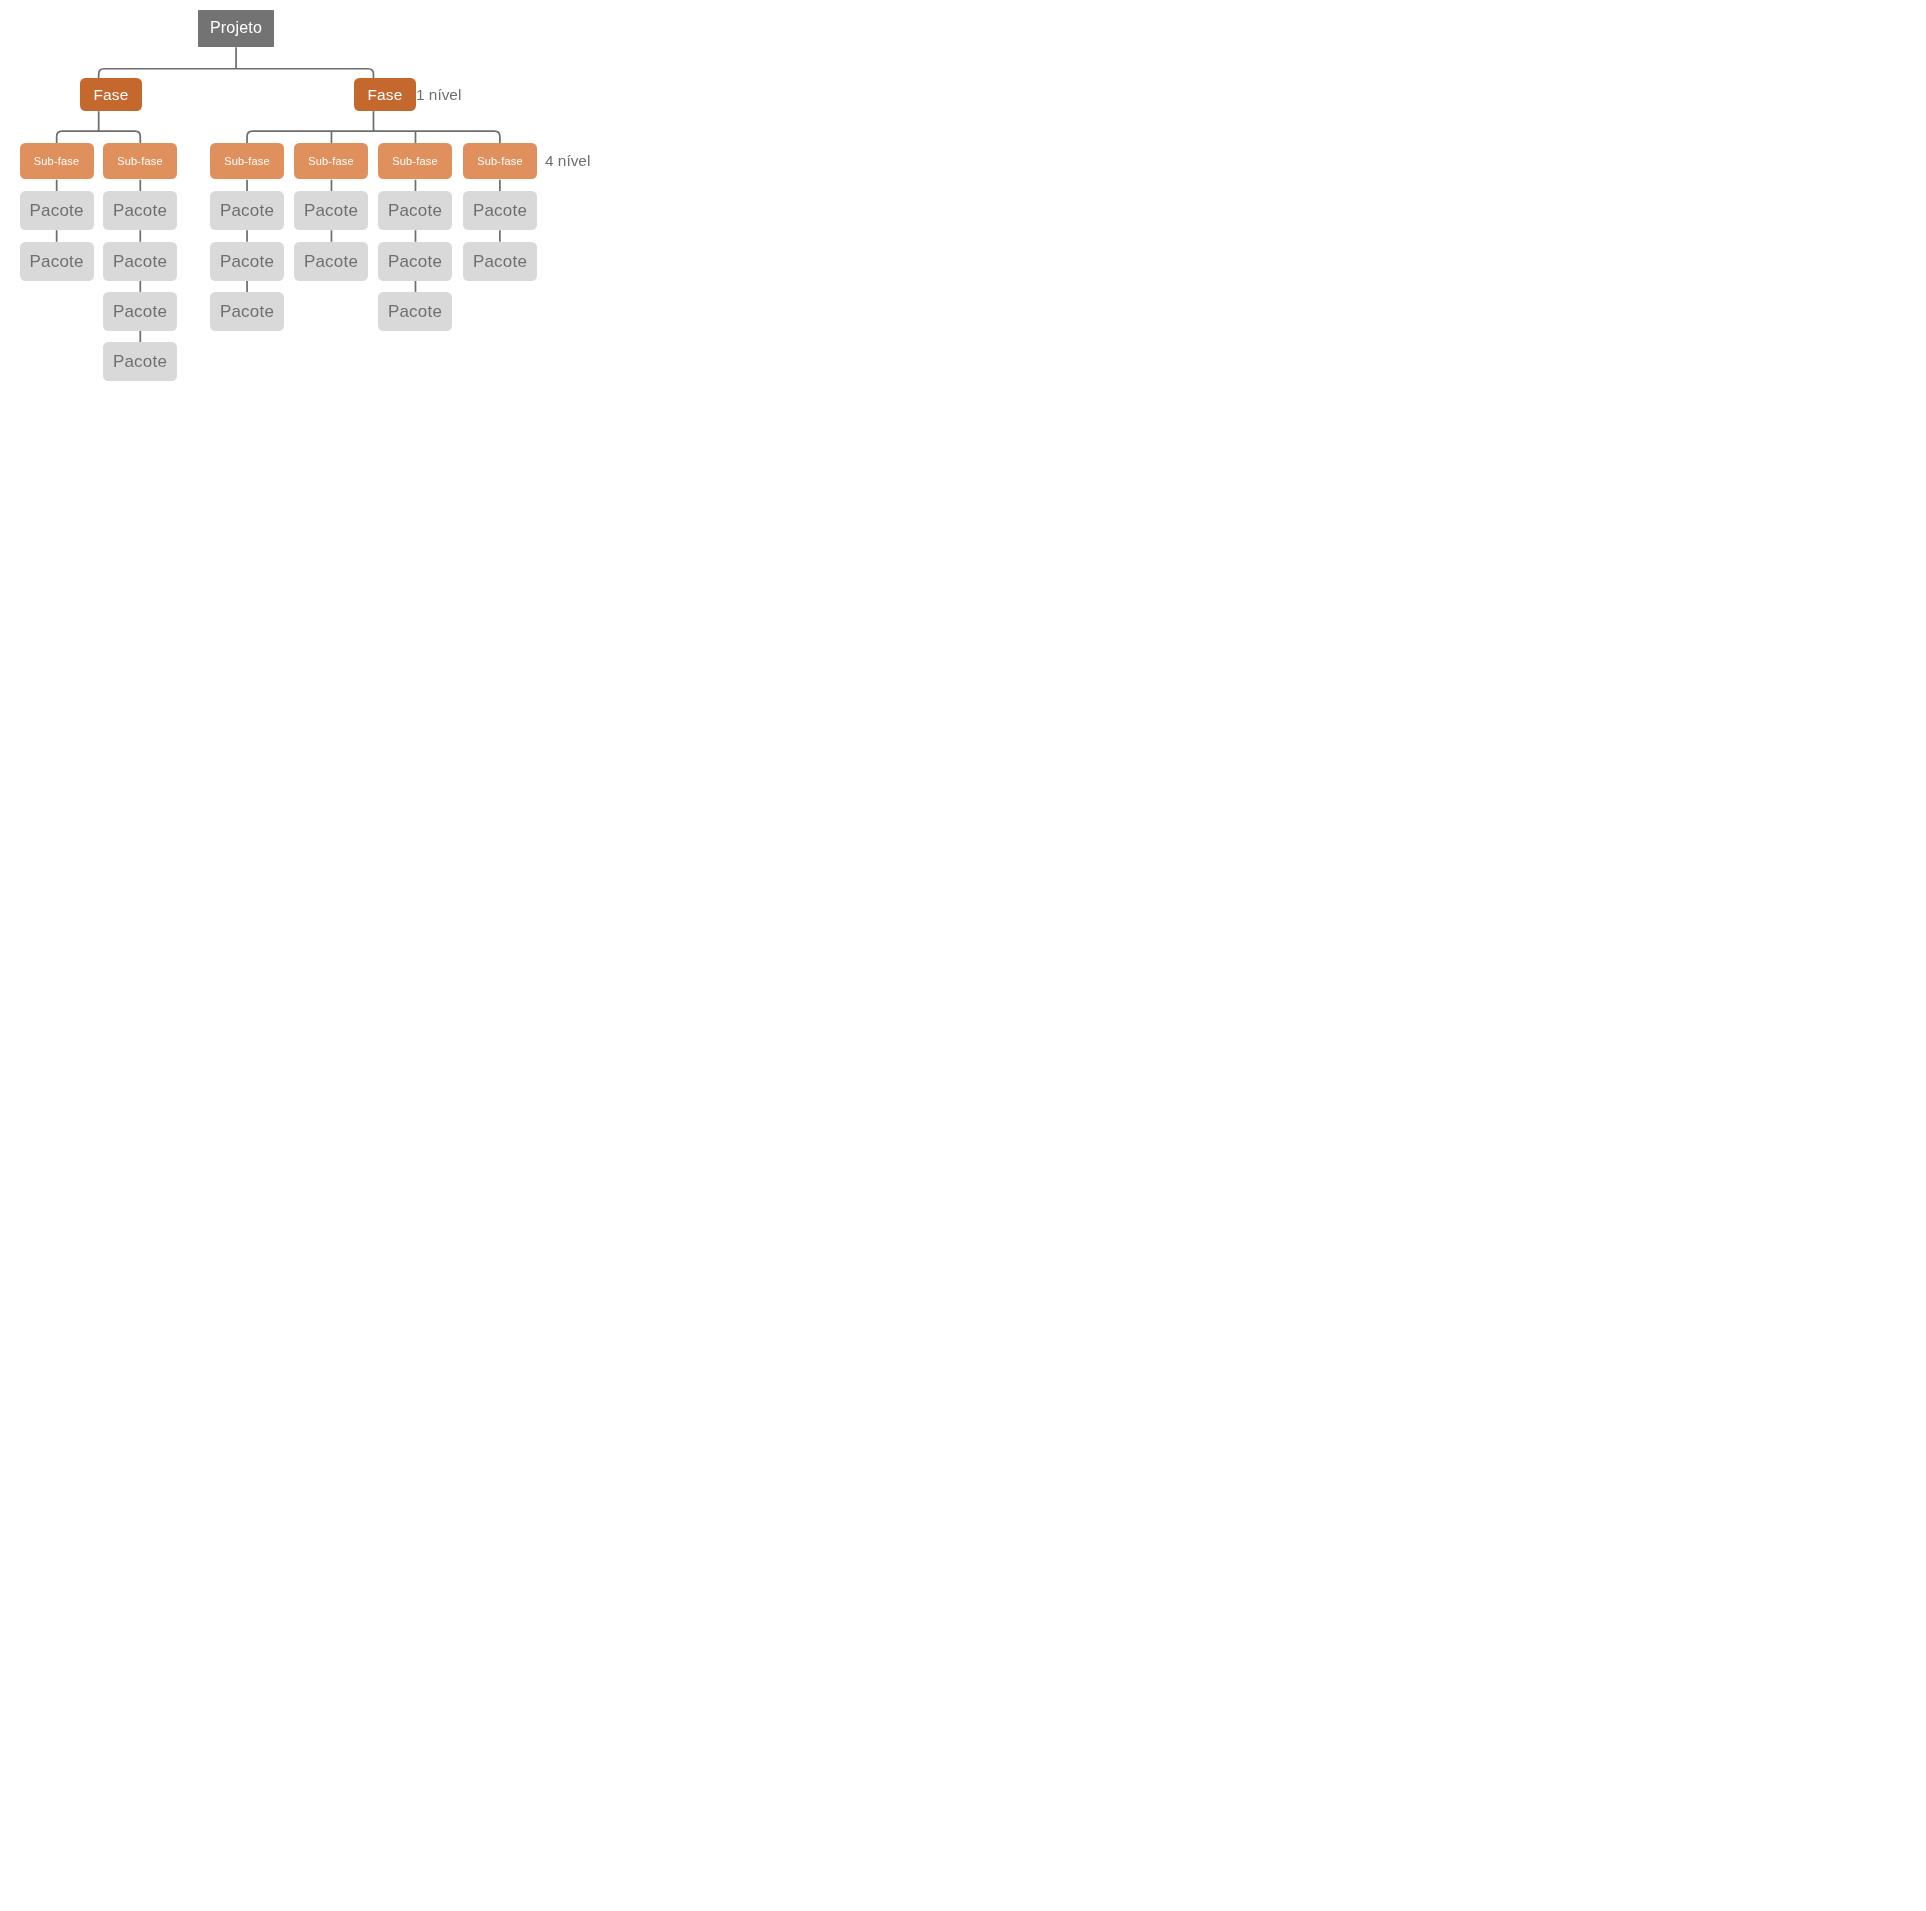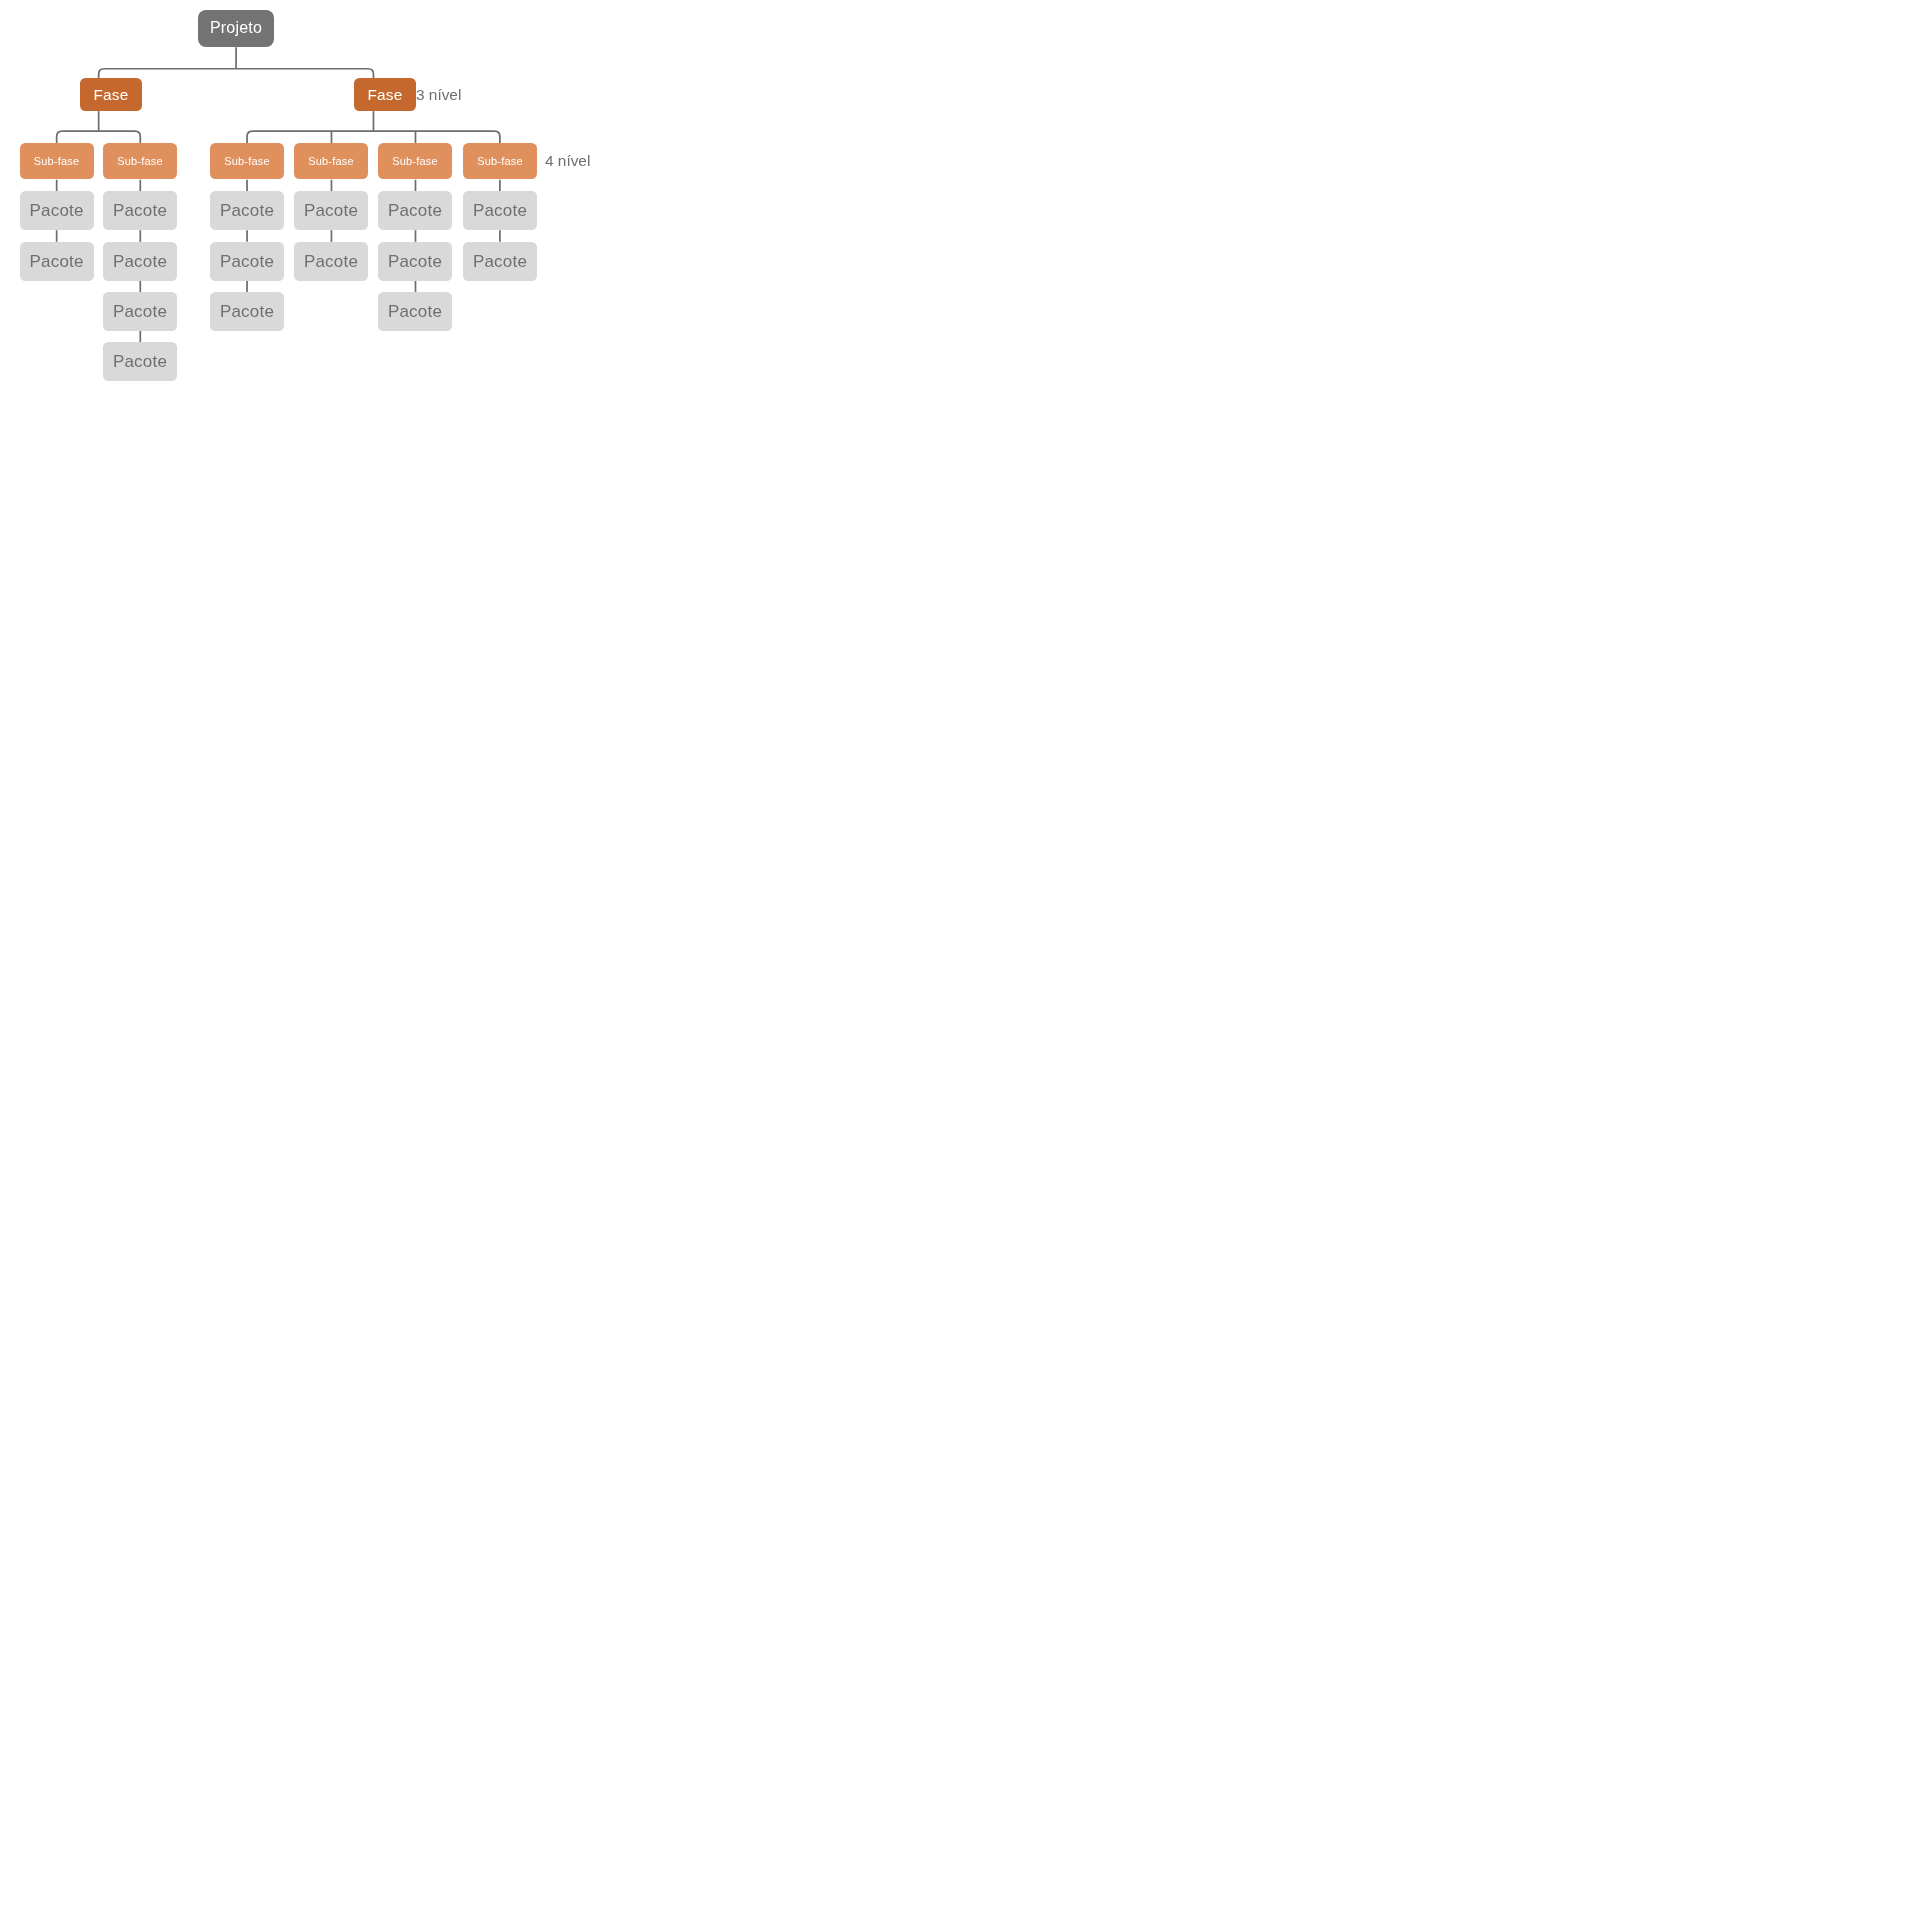--- a/index.html
+++ b/index.html
@@ -20,21 +20,21 @@
     position: absolute;
     display: flex;
     align-items: center;
     justify-content: center;
     box-sizing: border-box;
     border-radius: 5.4px;
     line-height: 1;
     white-space: nowrap;
     letter-spacing: 0.2px;
   }
-  .root-node  { font-size: 16px; border-radius: 8px; }
+  .root-node  { font-size: 16px; border-radius: 1px; }
   .phase-node { font-size: 15.4px; margin-left: 12px; }
   .sub-node   { font-size: 11px; }
   .pac-node   { font-size: 17px; }
   .level-label {
     position: absolute;
     display: flex;
     align-items: center;
     font-size: 15.4px;
     line-height: 1;
     white-space: nowrap;
@@ -66,21 +66,21 @@
       <path d="M 860 597 V 627" fill="none" stroke="#6E6E6E" stroke-width="4.5"></path>
       <path d="M 1078 466 V 497" fill="none" stroke="#6E6E6E" stroke-width="4.5"></path>
       <path d="M 1078 597 V 627" fill="none" stroke="#6E6E6E" stroke-width="4.5"></path>
       <path d="M 1078 727 V 757" fill="none" stroke="#6E6E6E" stroke-width="4.5"></path>
       <path d="M 1297 466 V 497" fill="none" stroke="#6E6E6E" stroke-width="4.5"></path>
       <path d="M 1297 597 V 627" fill="none" stroke="#6E6E6E" stroke-width="4.5"></path>
     </svg>
 
   <div class="node root-node" style="left: 198px; top: 9.6px; width: 76px; height: 37px; background: rgb(115, 115, 115); color: rgb(255, 255, 255);">Projeto</div>
 
-  <div class="level-label" style="left: 416px; top: 78px; height: 33px; color: rgb(110, 110, 110);">3 nível</div>
+  <div class="level-label" style="left: 416px; top: 78px; height: 33px; color: rgb(110, 110, 110);">1 nível</div>
   <div class="level-label" style="left: 545px; top: 143px; height: 36px; color: rgb(110, 110, 110);">4 nível</div>
 
   <div id="nodes">
       <div class="node phase-node" style="left: 68px; top: 78px; width: 62px; height: 33px; background: rgb(196, 104, 46); color: rgb(255, 255, 255);">Fase</div>
       <div class="node sub-node" style="left: 19.6px; top: 143px; width: 74px; height: 36px; background: rgb(224, 144, 92); color: rgb(255, 255, 255);">Sub-fase</div>
       <div class="node pac-node" style="left: 19.6px; top: 191px; width: 74px; height: 39px; background: rgb(217, 217, 217); color: rgb(111, 111, 111);">Pacote</div>
       <div class="node pac-node" style="left: 19.6px; top: 242px; width: 74px; height: 39px; background: rgb(217, 217, 217); color: rgb(111, 111, 111);">Pacote</div>
       <div class="node sub-node" style="left: 103px; top: 143px; width: 74px; height: 36px; background: rgb(224, 144, 92); color: rgb(255, 255, 255);">Sub-fase</div>
       <div class="node pac-node" style="left: 103px; top: 191px; width: 74px; height: 39px; background: rgb(217, 217, 217); color: rgb(111, 111, 111);">Pacote</div>
       <div class="node pac-node" style="left: 103px; top: 242px; width: 74px; height: 39px; background: rgb(217, 217, 217); color: rgb(111, 111, 111);">Pacote</div>

